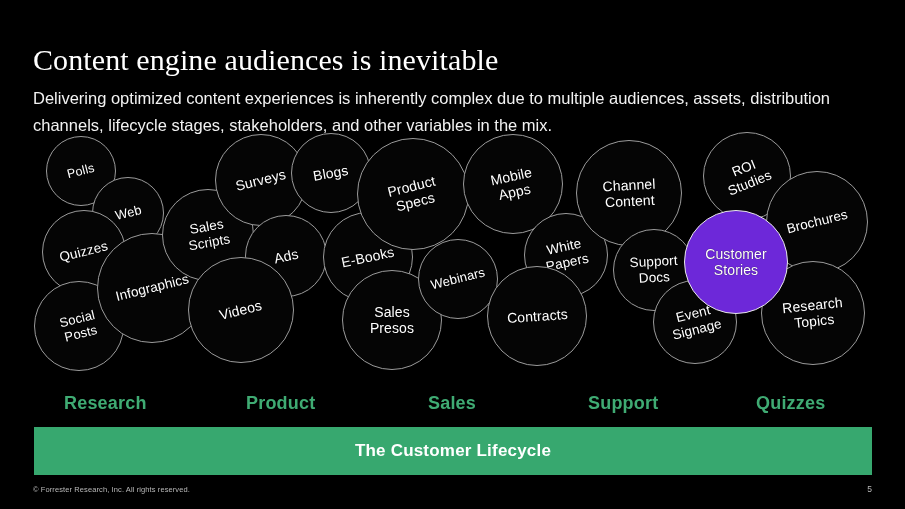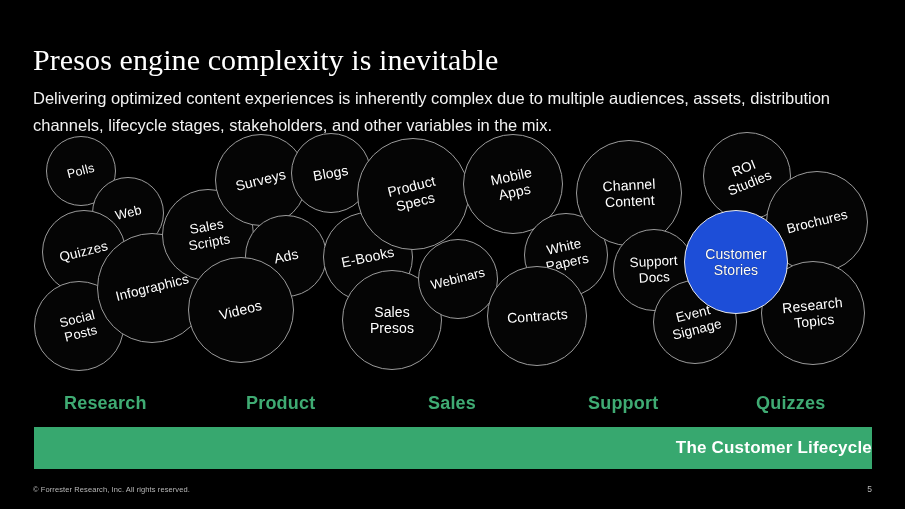--- a/index.html
+++ b/index.html
@@ -63,21 +63,21 @@
     border: 1px solid #9b9b9b;
     background: #050505;
     display: flex;
     align-items: center;
     justify-content: center;
     text-align: center;
   }
   .bubble.accent {
     border-color: #e8e8e8;
     border-width: 1.4px;
-    background: #1d4ed8;
+    background: #6d28d9;
   }
   .bubble-label {
     color: #ffffff;
     font-family: "Liberation Sans", sans-serif;
     font-weight: 400;
     line-height: 1.16;
     white-space: pre-line;
     letter-spacing: 0.1px;
     text-shadow: 0 0 1px rgba(0,0,0,0.8);
   }
@@ -100,25 +100,25 @@
     letter-spacing: 0.2px;
     white-space: nowrap;
   }
 
   
   #lifecycle-bar {
     position: absolute;
     left: 34px;
     top: 427px;
     width: 838px;
-    height: 42px;
+    height: 48px;
     background: #37a86f;
     display: flex;
     align-items: center;
-    justify-content: flex-end;
+    justify-content: center;
   }
   #lifecycle-bar-label {
     color: #ffffff;
     font-family: "Liberation Sans", sans-serif;
     font-size: 17px;
     font-weight: bold;
     letter-spacing: 0.2px;
   }
 
   
@@ -138,21 +138,21 @@
     color: #b9b9b9;
     font-family: "Liberation Sans", sans-serif;
     font-size: 8.5px;
   }
 </style>
 </head>
 <body>
 
 <div id="slide">
 
-  <h1 id="slide-title">Presos engine complexity is inevitable</h1>
+  <h1 id="slide-title">Content engine audiences is inevitable</h1>
 
   <p id="slide-subtitle">Delivering optimized content experiences is inherently complex due to multiple audiences,  assets, distribution channels, lifecycle stages, stakeholders, and other variables in the mix.</p>
 
   <div id="bubble-cluster">
       <div class="bubble" style="left: 46px; top: 11px; width: 70px; height: 70px; z-index: 10;">
         <span class="bubble-label" style="font-size: 12.5px; transform: rotate(-14deg);">Polls</span>
       </div>
       <div class="bubble" style="left: 92px; top: 52px; width: 72px; height: 72px; z-index: 11;">
         <span class="bubble-label" style="font-size: 13px; transform: rotate(-14deg);">Web</span>
       </div>

